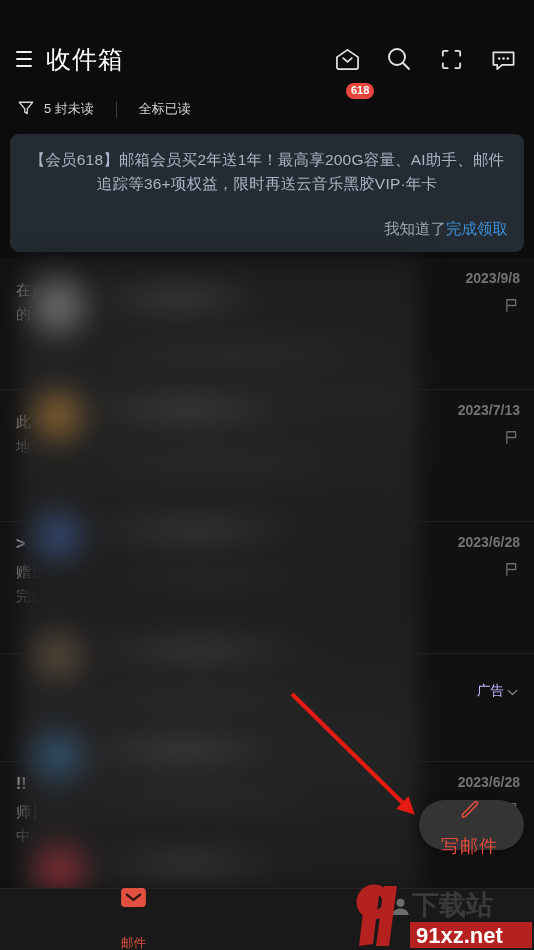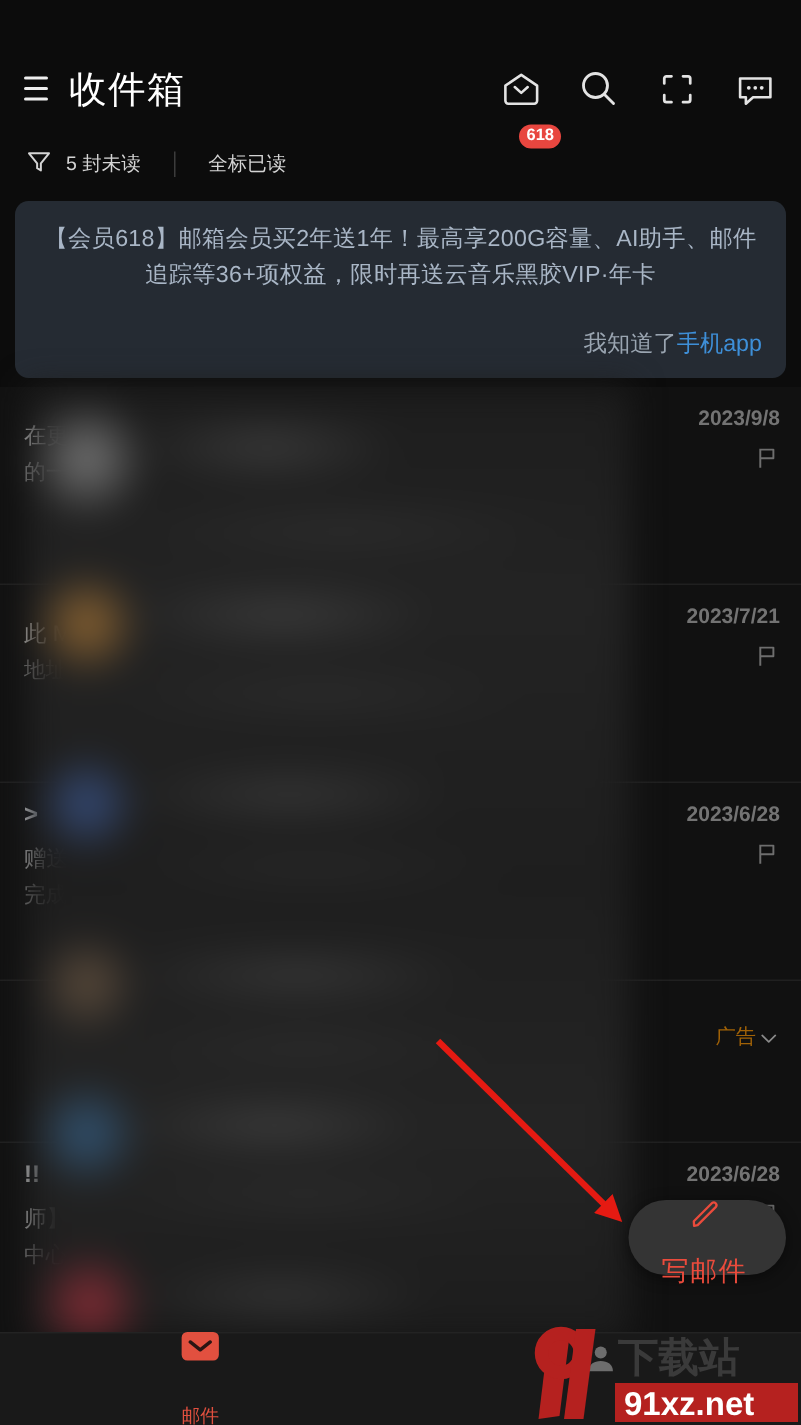--- a/index.html
+++ b/index.html
@@ -121,21 +121,21 @@
   .mailrow .preview {
     font-size:14.5px; color:#8c8c8c;
     white-space:nowrap; overflow:hidden; padding-right:14px;
   }
   .adrow {
     position:relative; height:108px; border-bottom:1px solid #202020;
     padding:12px 14px;
   }
   .adlabel {
     position:absolute; right:16px; top:28px;
-    font-size:13.5px; color:#a16207;
+    font-size:13.5px; color:#c4b5fd;
     display:flex; align-items:center; gap:3px;
   }
 
   
   .blurpanel {
     position:absolute;
     left:18px; top:258px; width:402px; height:637px;
     background:
       radial-gradient(circle 58px at 40px 48px, rgba(195,195,195,.55), rgba(195,195,195,0) 72%),
       radial-gradient(ellipse 120px 34px at 160px 40px, rgba(150,150,150,.22), rgba(0,0,0,0) 75%),
@@ -256,40 +256,40 @@
     </span>
     <span>5 封未读</span>
     <span class="divider-v"></span>
     <span>全标已读</span>
   </div>
 
   <div class="promo">
     <div class="promo-text">【会员618】邮箱会员买2年送1年！最高享200G容量、AI助手、邮件追踪等36+项权益，限时再送云音乐黑胶VIP·年卡</div>
     <div class="promo-actions">
       <span class="promo-dismiss">我知道了</span>
-      <span class="promo-cta">手机app</span>
+      <span class="promo-cta">完成领取</span>
     </div>
   </div>
 
   <div class="maillist">
 
     <div class="mailrow">
       <span class="date">2023/9/8</span>
       <span class="flag">
         <svg viewBox="0 0 14 16" width="13" height="15">
             <path d="M2 1.2v13.6M2 1.8h9.4v6.2H2" fill="none" stroke="#6e6e6e" stroke-width="1.4" stroke-linejoin="round"></path>
           </svg>
       </span>
       <div class="sender"></div>
       <div class="subject">在更新</div>
       <div class="preview">的一个或多个 M…</div>
     </div>
 
     <div class="mailrow">
-      <span class="date">2023/7/21</span>
+      <span class="date">2023/7/13</span>
       <span class="flag">
         <svg viewBox="0 0 14 16" width="13" height="15">
             <path d="M2 1.2v13.6M2 1.8h9.4v6.2H2" fill="none" stroke="#6e6e6e" stroke-width="1.4" stroke-linejoin="round"></path>
           </svg>
       </span>
       <div class="sender"></div>
       <div class="subject">此 Microsoft</div>
       <div class="preview">地址。 验证 18…</div>
     </div>
 

